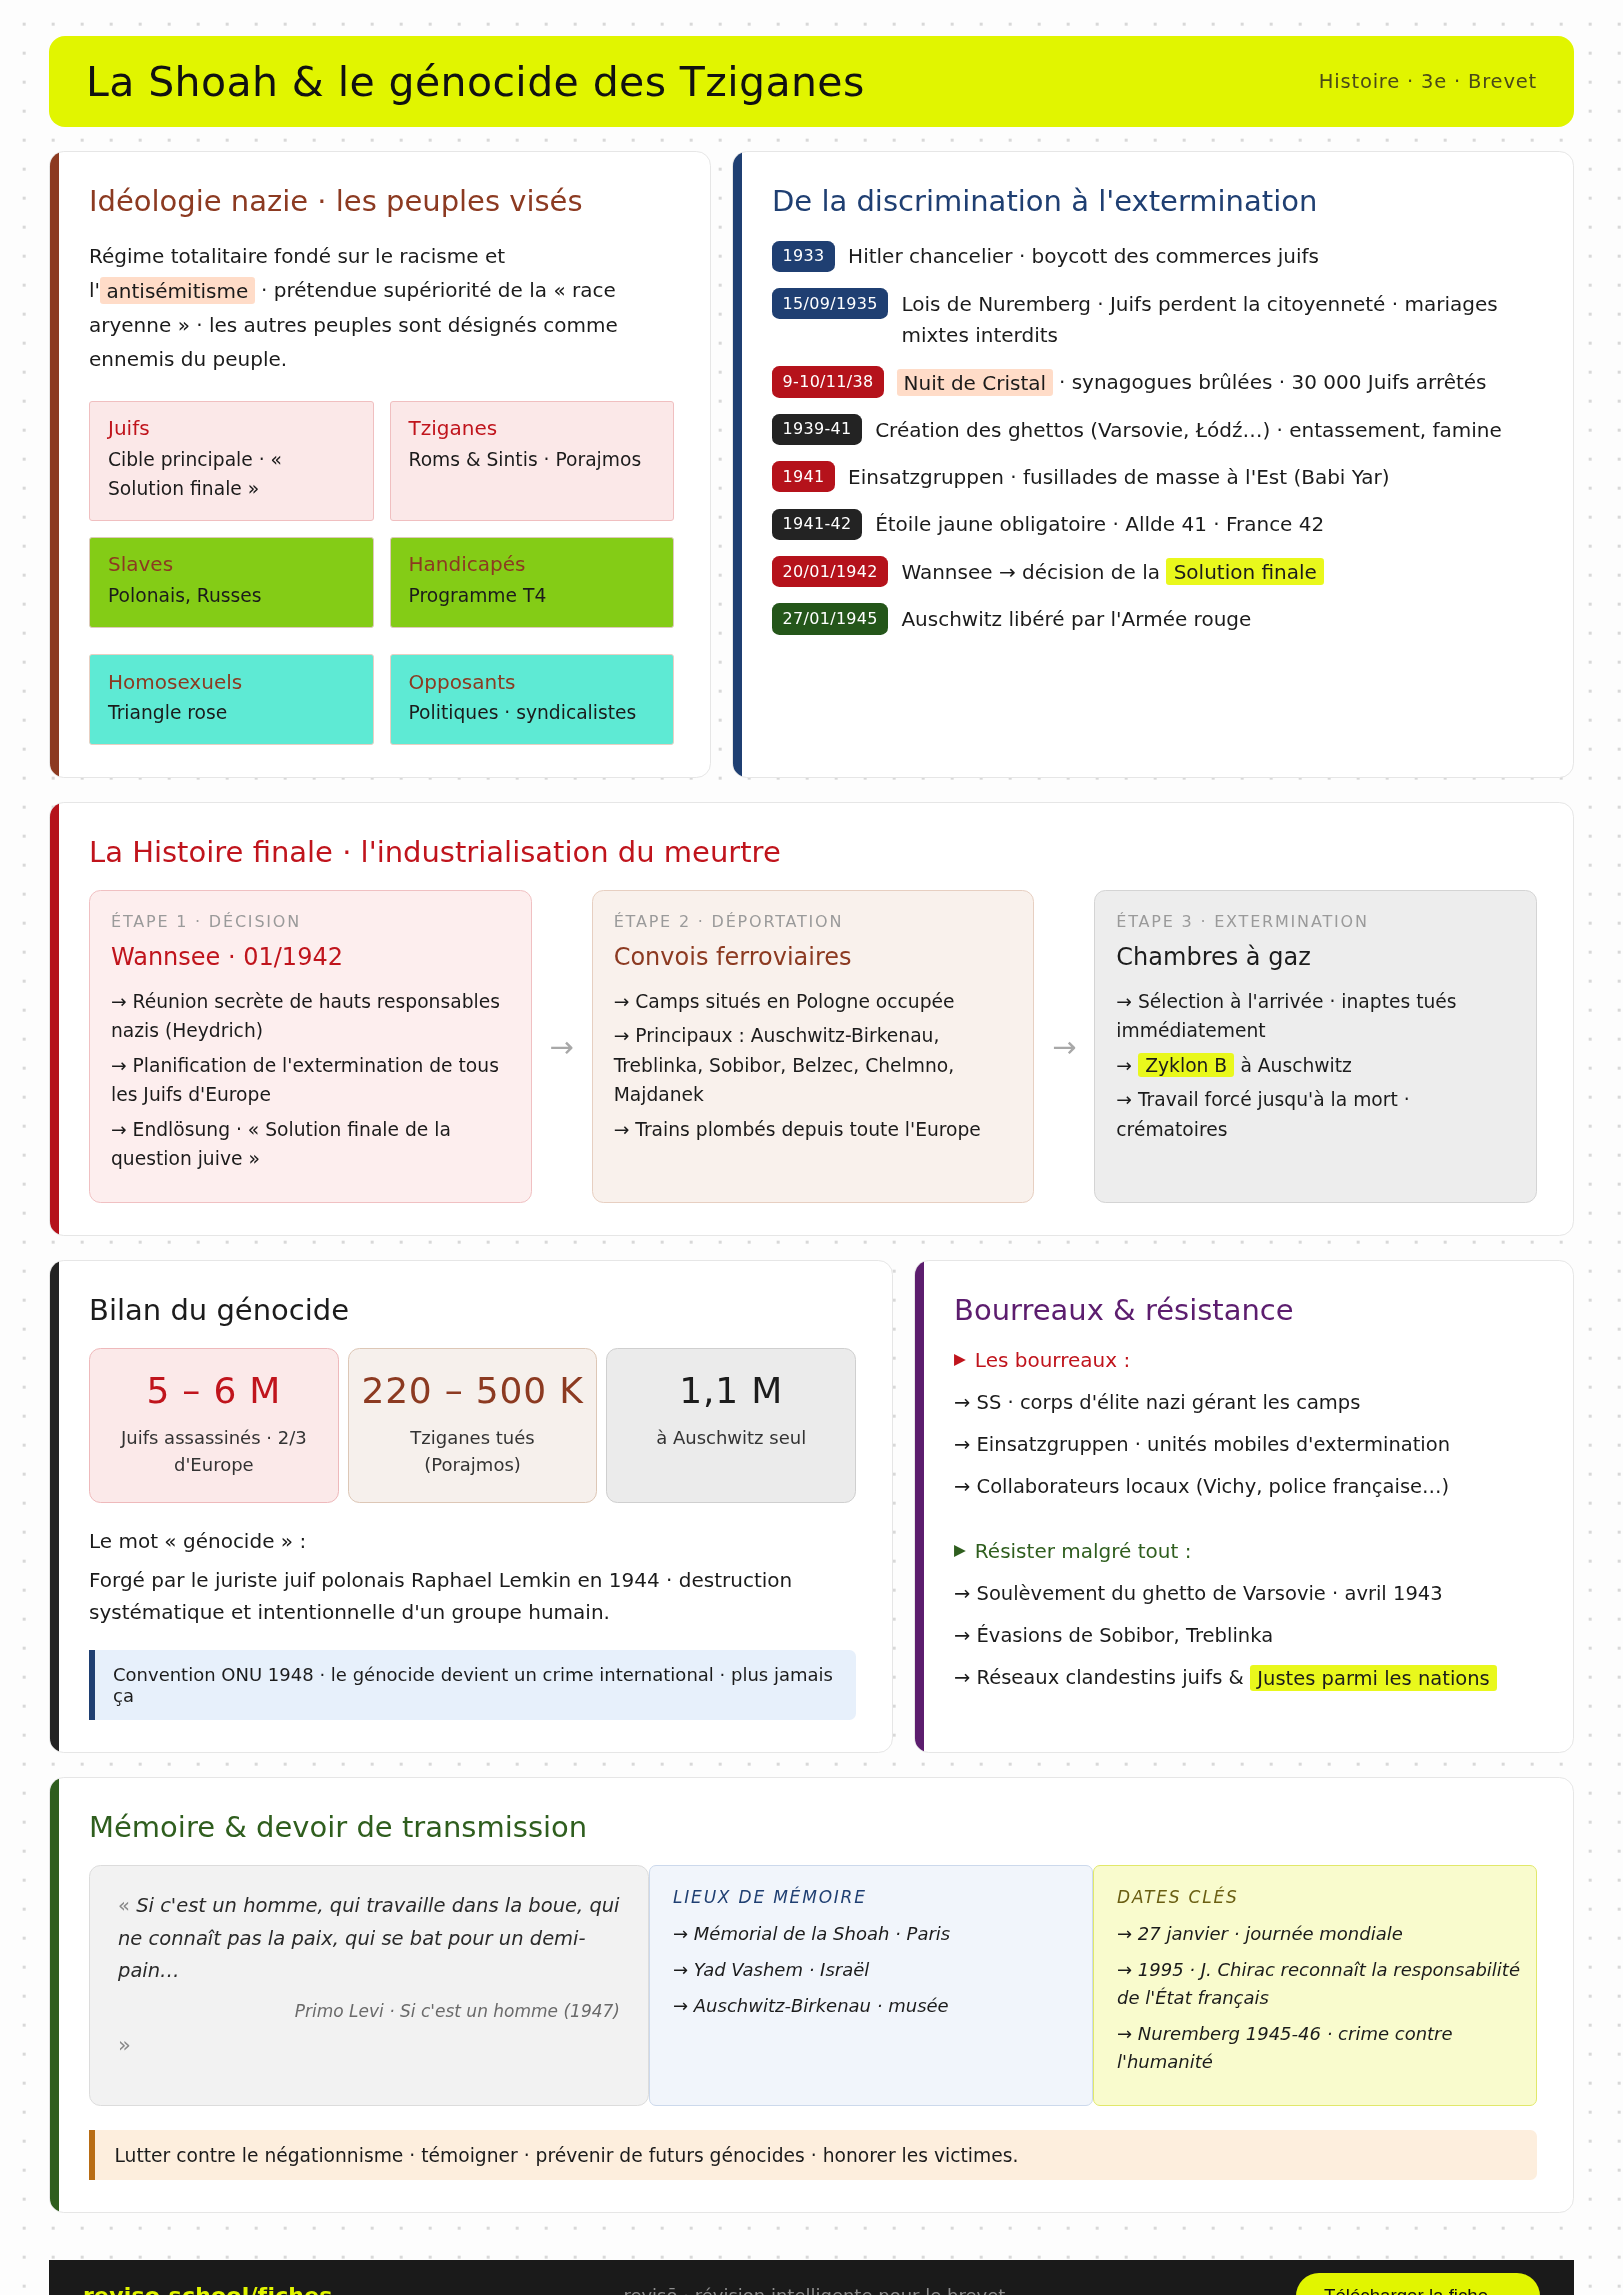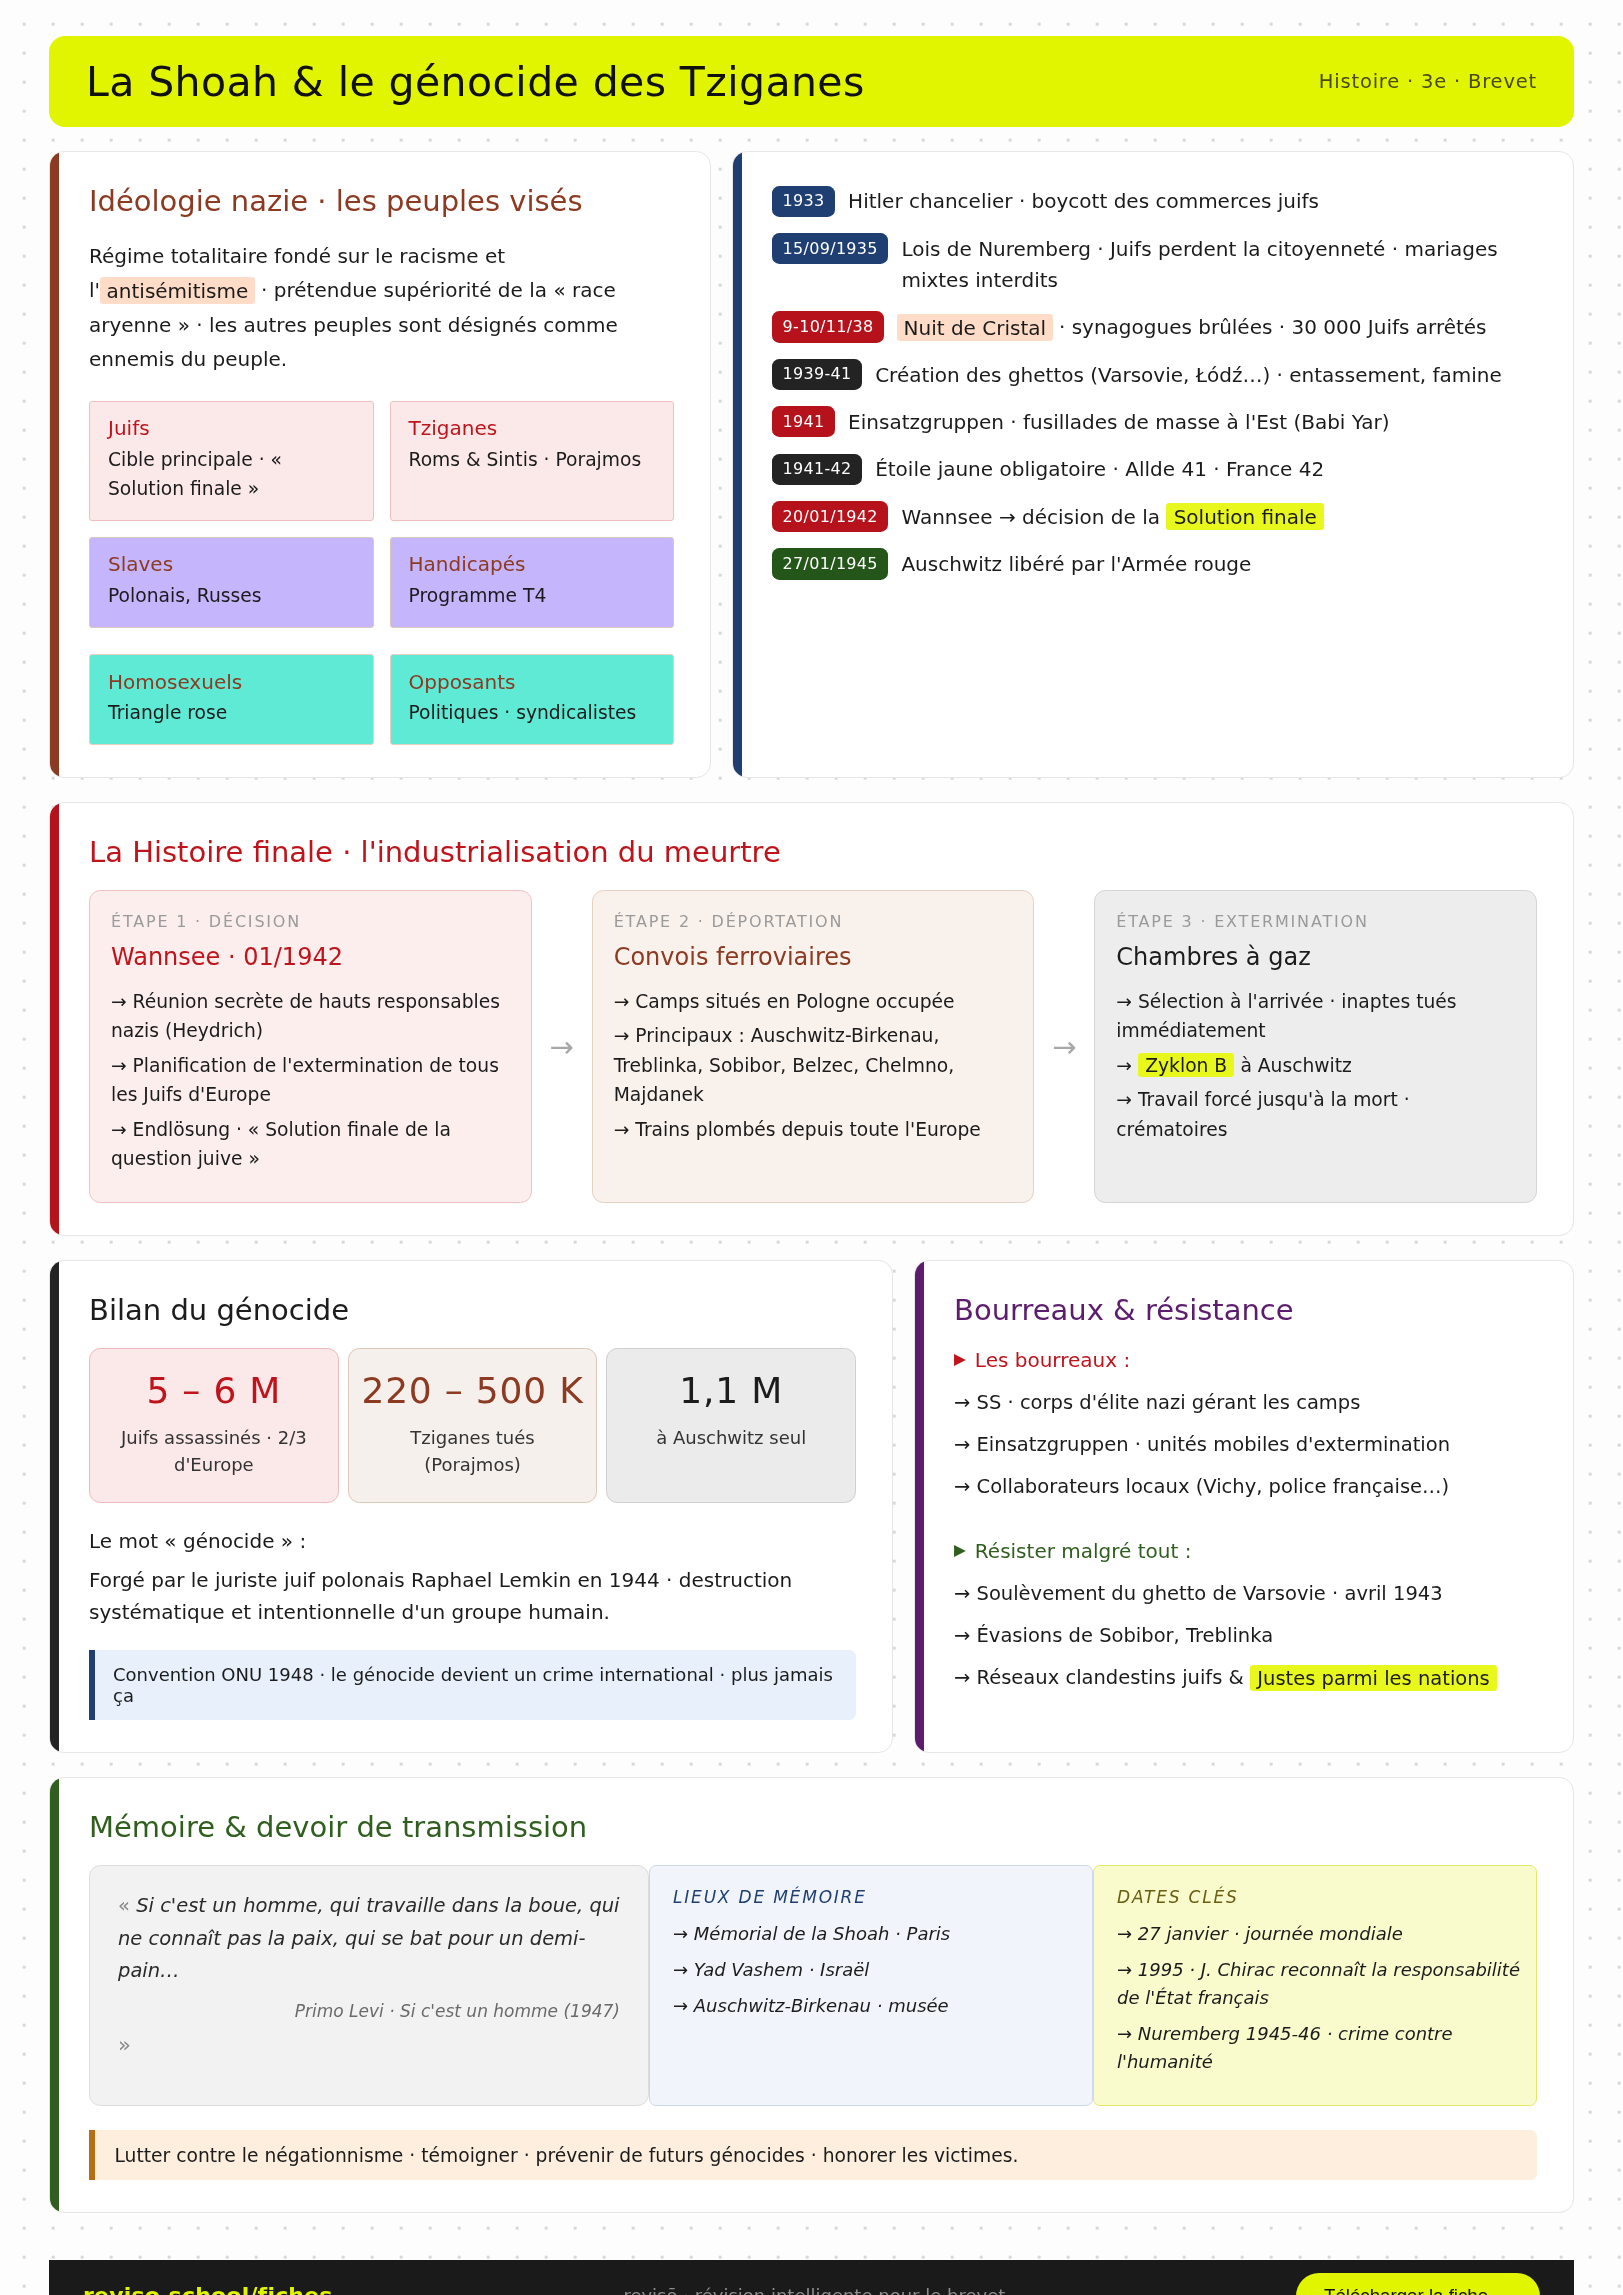--- a/index.html
+++ b/index.html
@@ -106,21 +106,21 @@
     grid-template-columns: 1fr 1fr;
     gap: 16px;
     margin-top: 24px;
   }
   .group-tile {
     border-radius: 3px;
     padding: 14.6px 18px 16px 18px;
     min-height: 75px;
   }
   .group-tile.g-pink  { background: #fbe8e8; border: 1.2px solid #f0bfc0; }
-  .group-tile.g-beige { background: #c4b5fd; border: 1.2px solid #ddc9bb; }
+  .group-tile.g-beige { background: #84cc16; border: 1.2px solid #ddc9bb; }
   .group-tile.g-rose  { background: #5eead4; border: 1.2px solid #e8cfc2; margin-top: 10px; }
   .group-name {
     font-size: 20px;
     margin-bottom: 5.7px;
   }
   .g-pink  .group-name { color: #c0141c; }
   .g-beige .group-name { color: #8c3a21; }
   .g-rose  .group-name { color: #8c3a21; }
   .group-desc {
     font-size: 18.7px;
@@ -383,20 +383,21 @@
           <div class="group-tile g-rose">
             <div class="group-name">Opposants</div>
             <div class="group-desc">Politiques · syndicalistes</div>
           </div>
         </div>
       </div>
     </div>
 
     <div class="card accent-navy col-right">
       <div class="card-inner">
+        <div class="card-title t-navy">De la discrimination à l'extermination</div>
         <div class="timeline">
 
           <div class="tl-row">
             <span class="tl-chip c-navy">1933</span>
             <span class="tl-text">Hitler chancelier · boycott des commerces juifs</span>
           </div>
 
           <div class="tl-row">
             <span class="tl-chip c-navy">15/09/1935</span>
             <span class="tl-text">Lois de Nuremberg · Juifs perdent la citoyenneté · mariages mixtes interdits</span>

